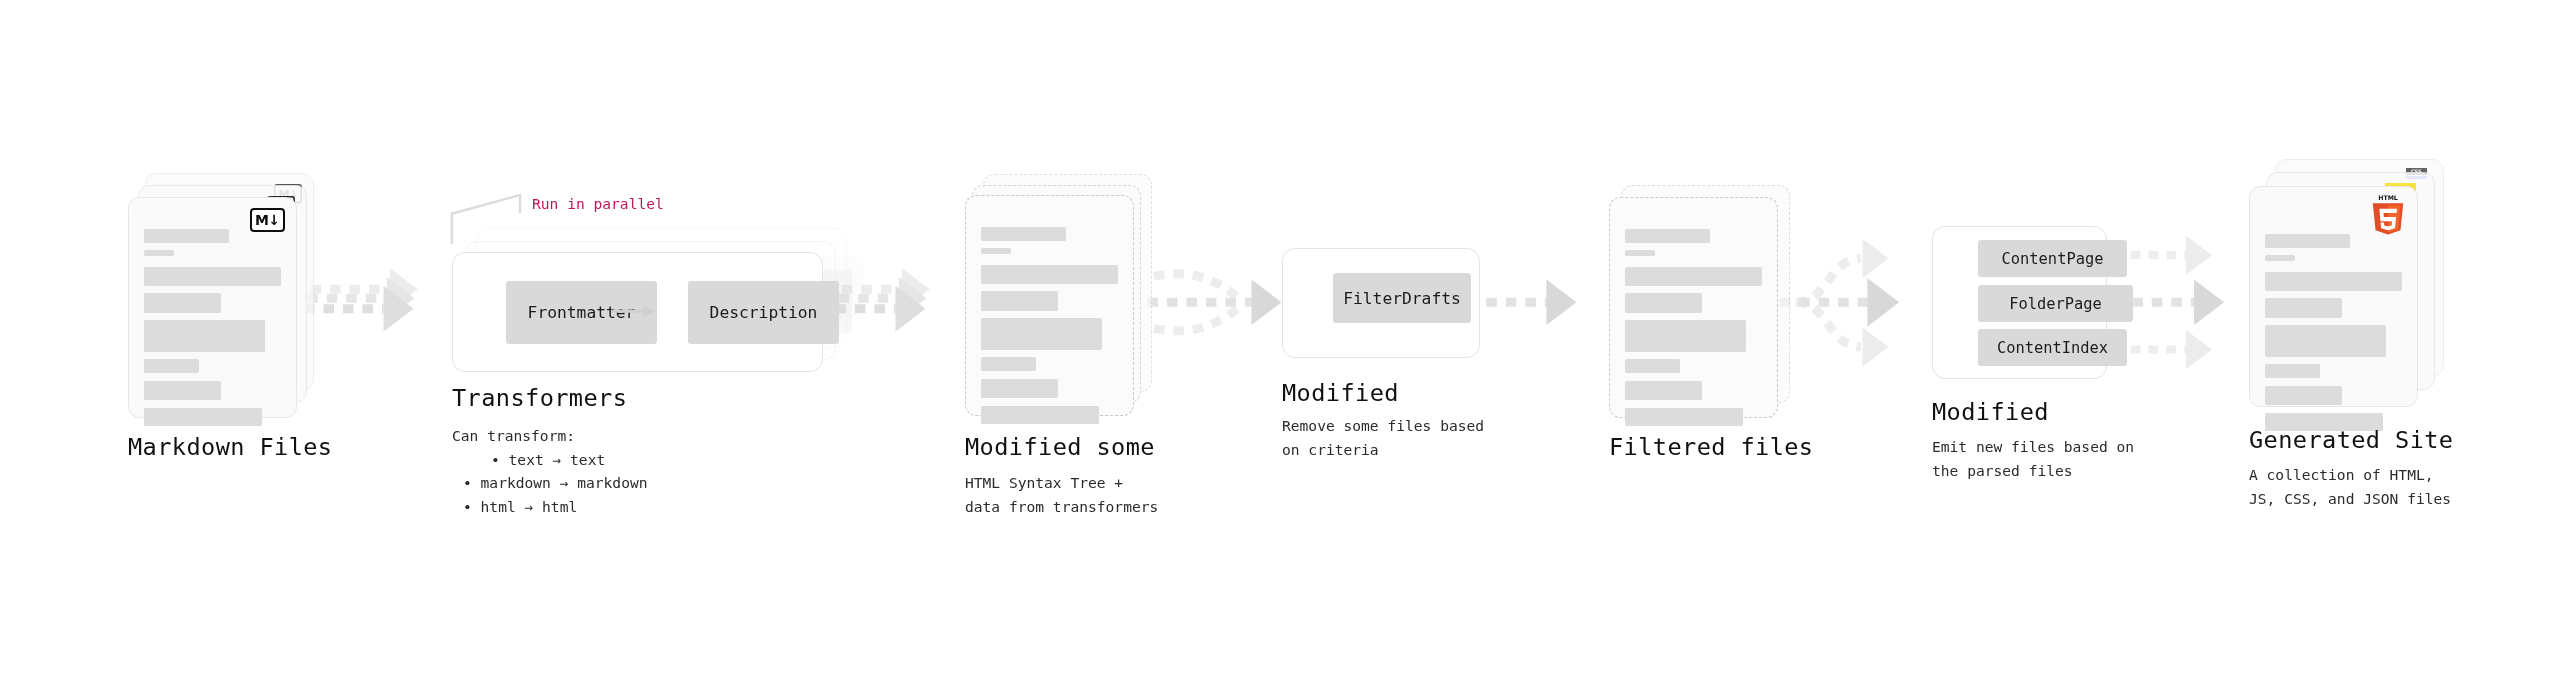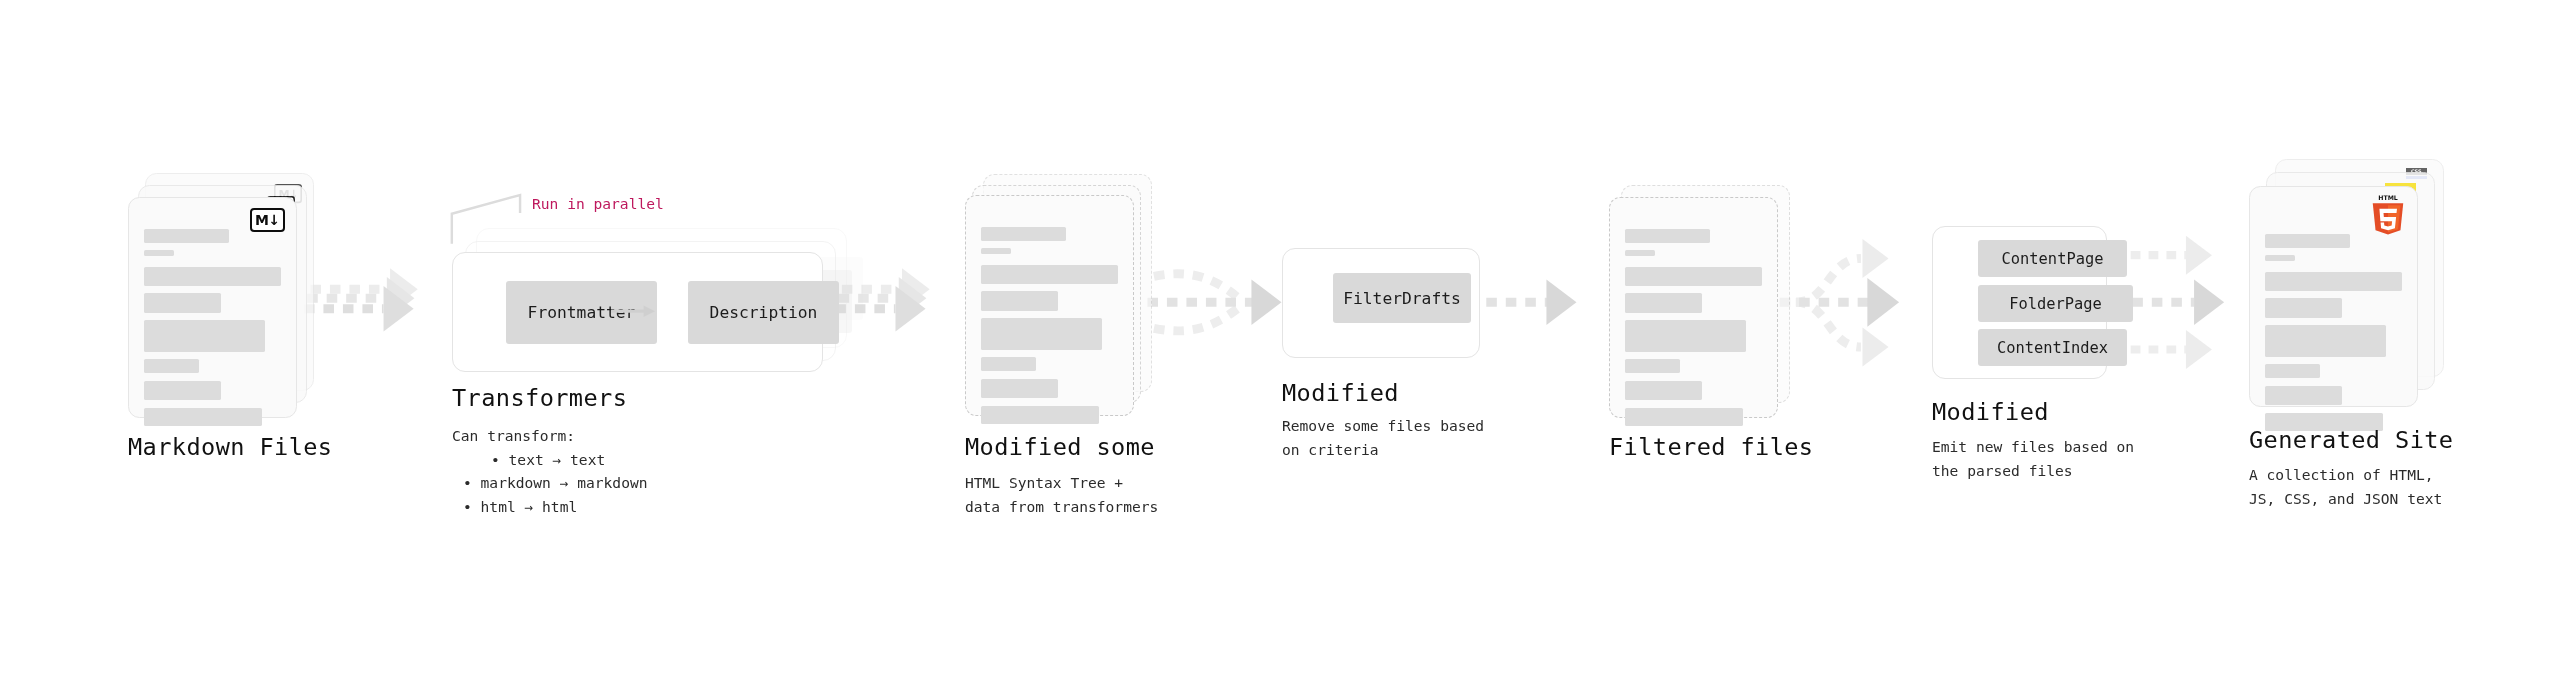--- a/index.html
+++ b/index.html
@@ -339,17 +339,17 @@
         <div class="bar b-p-full"></div>
         <div class="bar b-p-md"></div>
         <div class="bar b-p-tall"></div>
         <div class="bar b-p-sm"></div>
         <div class="bar b-p-med2"></div>
         <div class="bar b-p-wide"></div>
       </div>
     </div>
     <div class="title" style="left:2249px;top:426px;">Generated Site</div>
     <div class="sub" style="left:2249px;top:463px;">A collection of HTML,
-JS, CSS, and JSON text</div>
+JS, CSS, and JSON files</div>
   </div>
 
 </div>
 
 
 </body></html>

